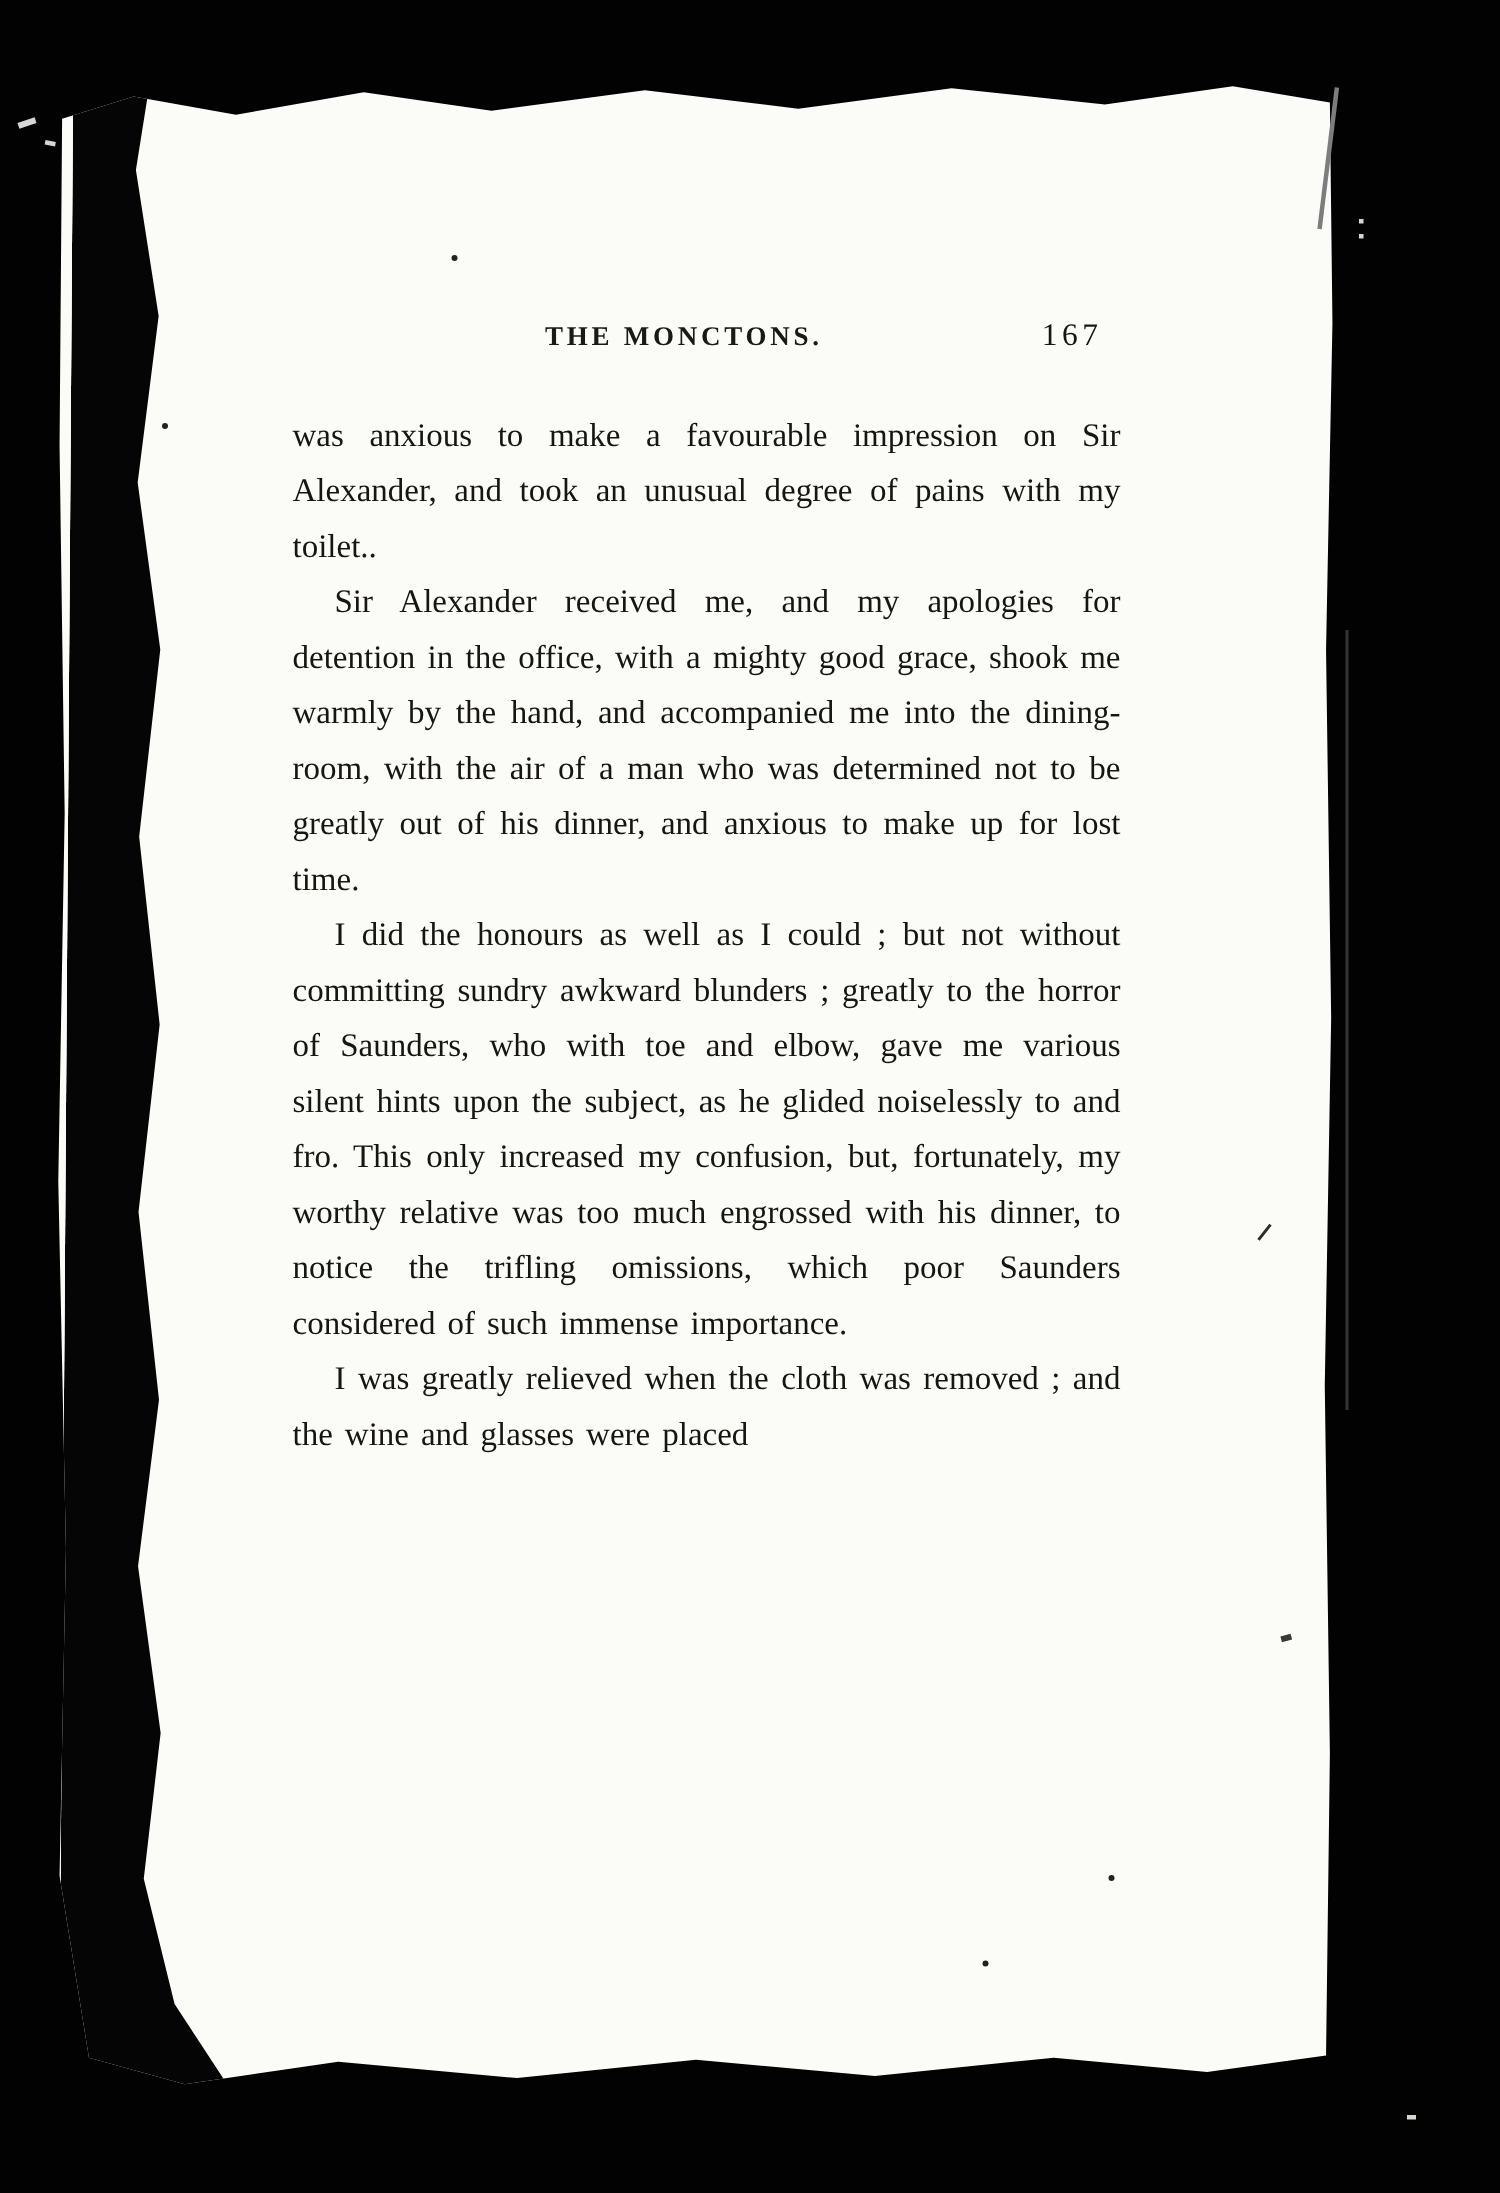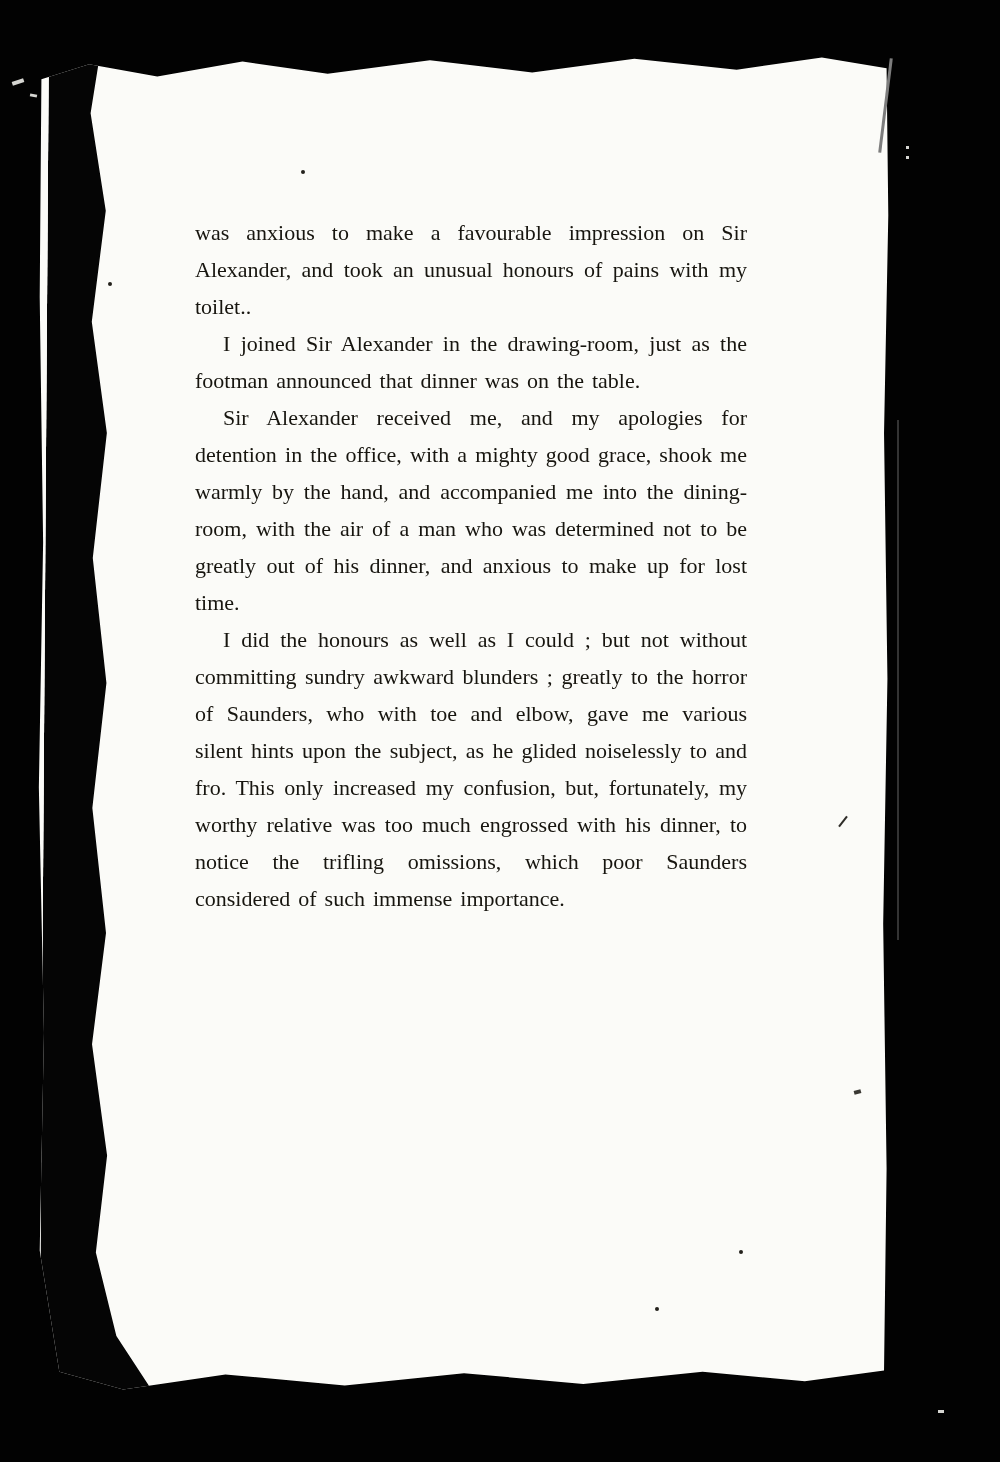--- a/index.html
+++ b/index.html
@@ -99,25 +99,29 @@
 </style>
 </head>
 <body>
 
 <div class="screenshot">
 
   <div class="page">
     <div class="gutter"></div>
 
     <div class="text-block">
+      <div class="running-head">
+        <div class="head-title">THE MONCTONS.</div>
+        <div class="page-number">167</div>
+      </div>
       <div class="body-text">
-        <p>was anxious to make a favourable impression on Sir Alexander, and took an unusual honours of pains with my toilet..</p>
-        <p class="indent">I joined Sir Alexander in the drawing-room, just as the footman announced that dinner was on the table.</p>
+        <p>was anxious to make a favourable impression on Sir Alexander, and took an unusual degree of pains with my toilet..</p>
         <p class="indent">Sir Alexander received me, and my apologies for detention in the office, with a mighty good grace, shook me warmly by the hand, and accompanied me into the dining-room, with the air of a man who was determined not to be greatly out of his dinner, and anxious to make up for lost time.</p>
         <p class="indent">I did the honours as well as I could ; but not without committing sundry awkward blunders ; greatly to the horror of Saunders, who with toe and elbow, gave me various silent hints upon the subject, as he glided noiselessly to and fro. This only increased my confusion, but, fortunately, my worthy relative was too much engrossed with his dinner, to notice the trifling omissions, which poor Saunders considered of such immense importance.</p>
+        <p class="indent">I was greatly relieved when the cloth was removed ; and the wine and glasses were placed</p>
       </div>
     </div>
 
     <div class="artifact speck-dot" style="left:70px;  top:230px;"></div>
     <div class="artifact speck-slash" style="left:804px; top:763px;"></div>
     <div class="artifact speck-tick" style="left:816px; top:1038px;"></div>
     <div class="artifact speck-dot" style="left:701px; top:1198px;"></div>
     <div class="artifact speck-dot" style="left:228px; top:1335px;"></div>
     <div class="artifact speck-dot" style="left:263px; top:118px;"></div>
     <div class="artifact speck-dot" style="left:617px; top:1255px;"></div>

